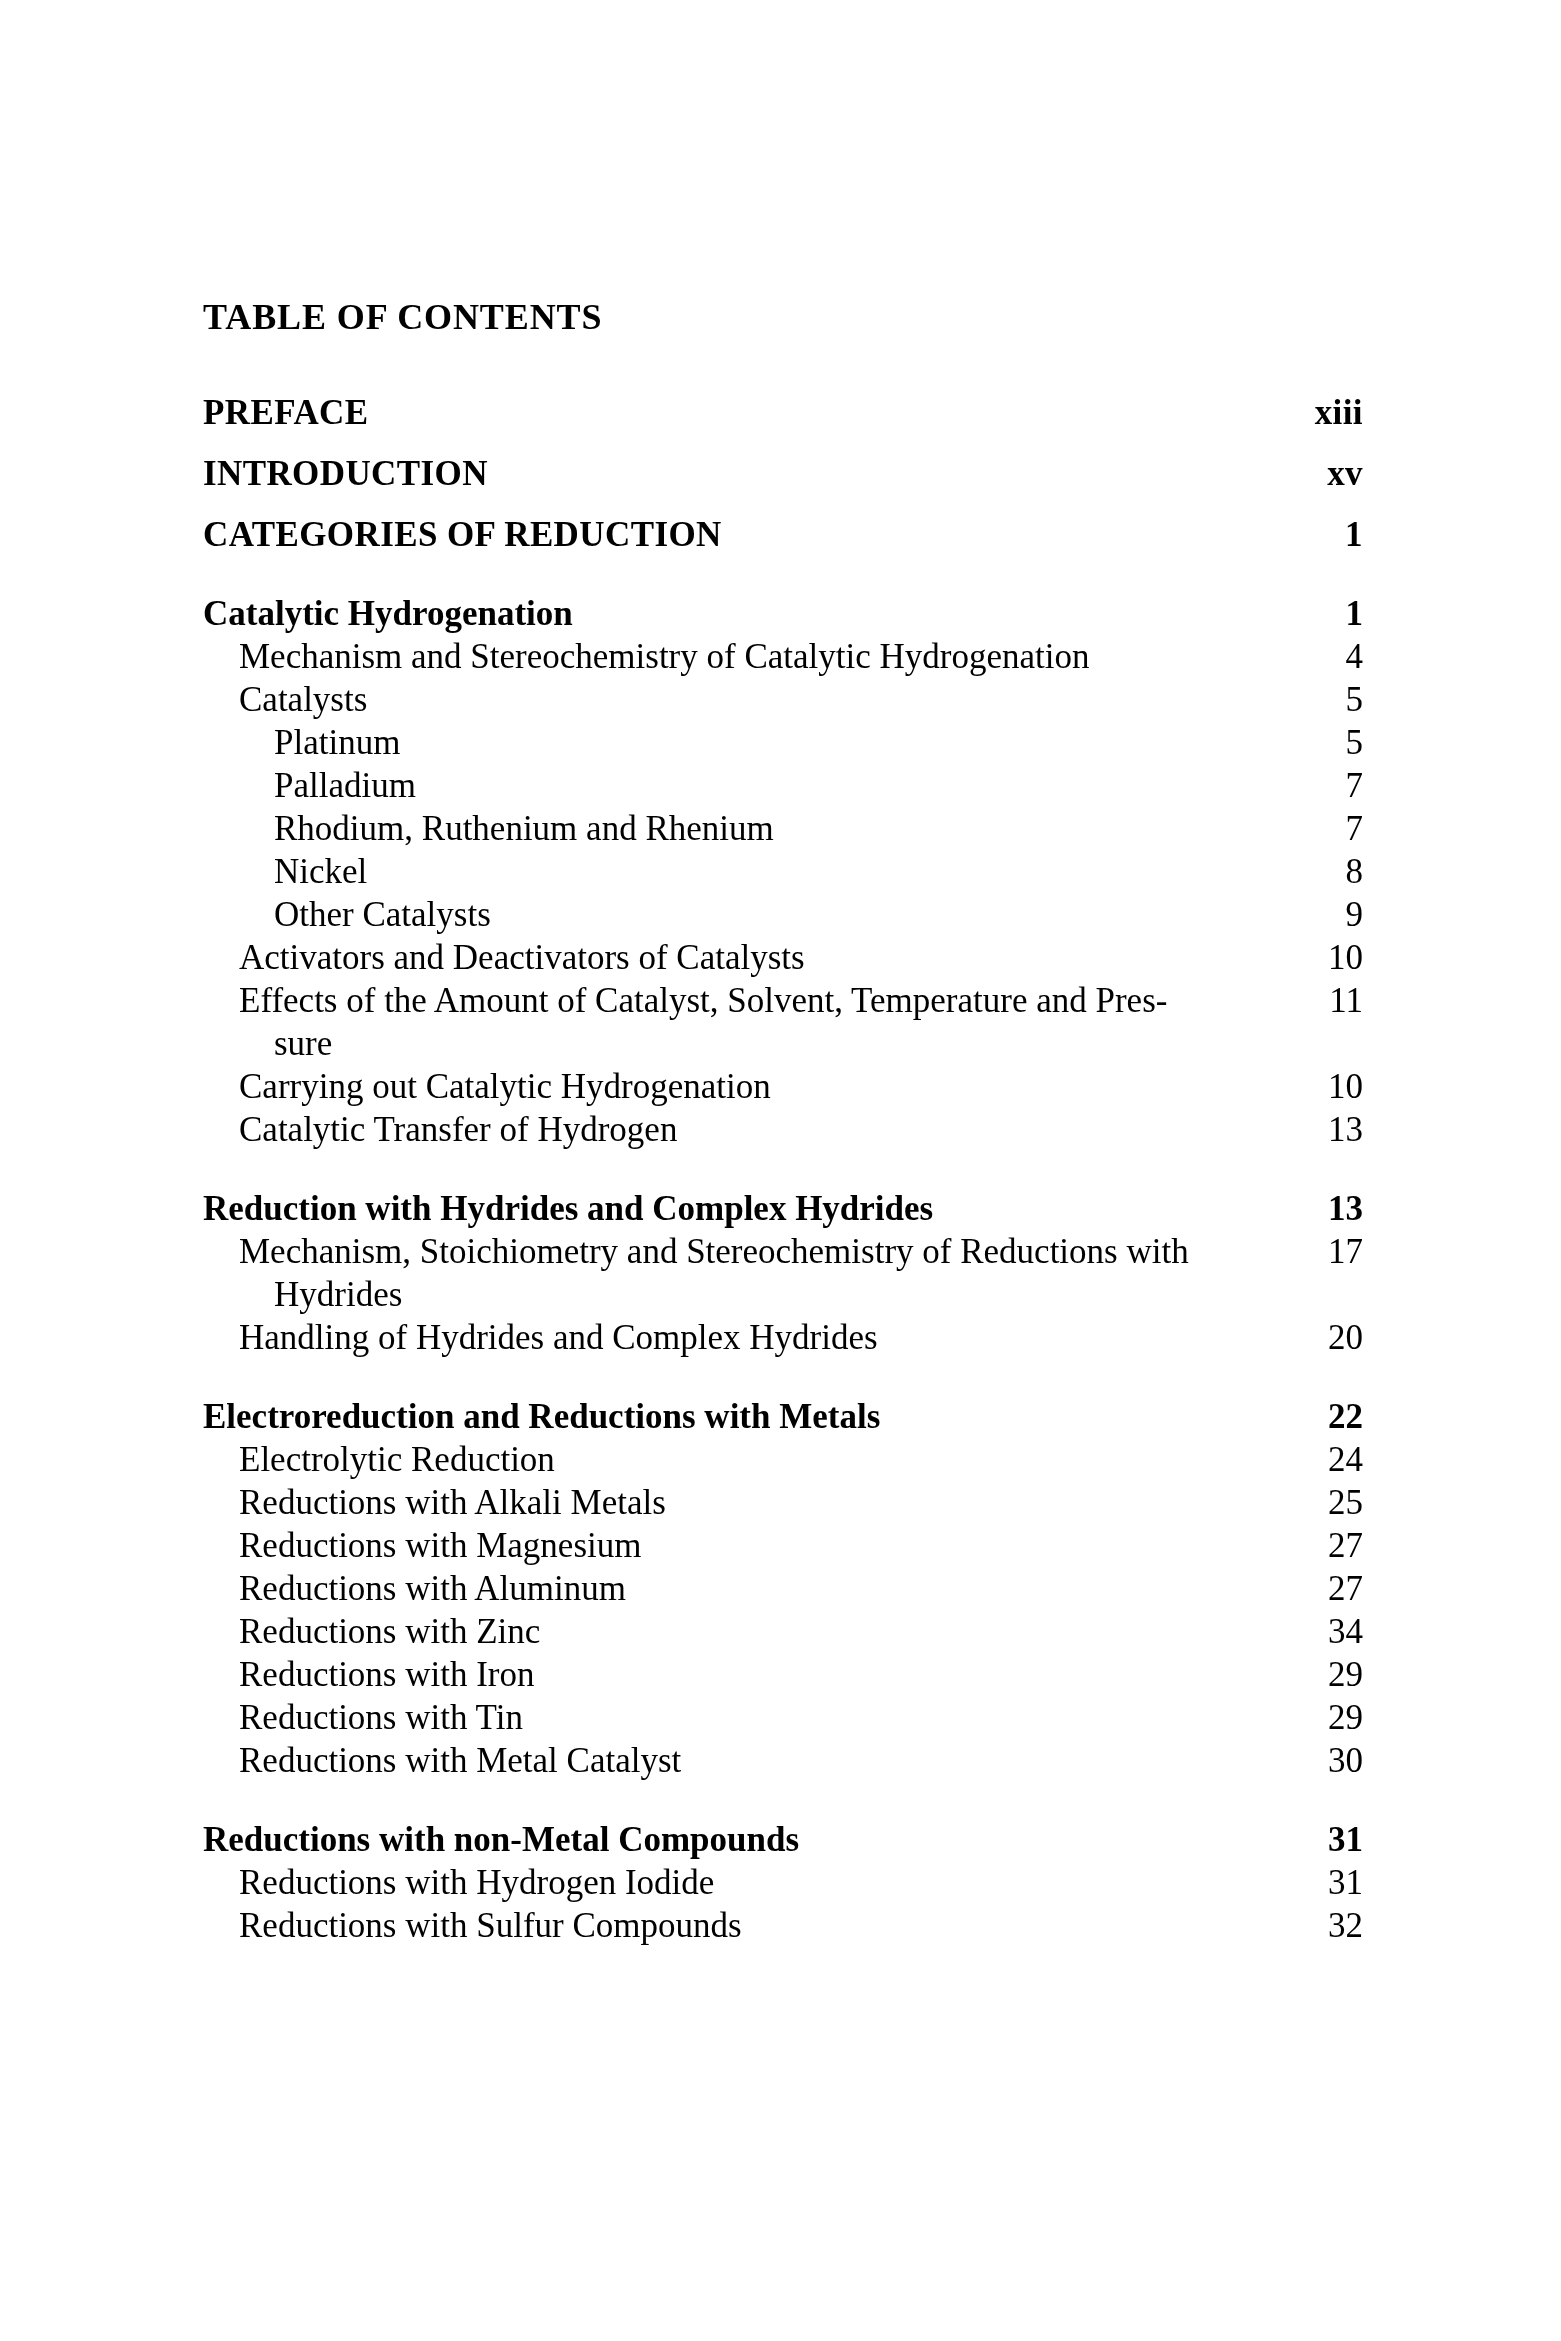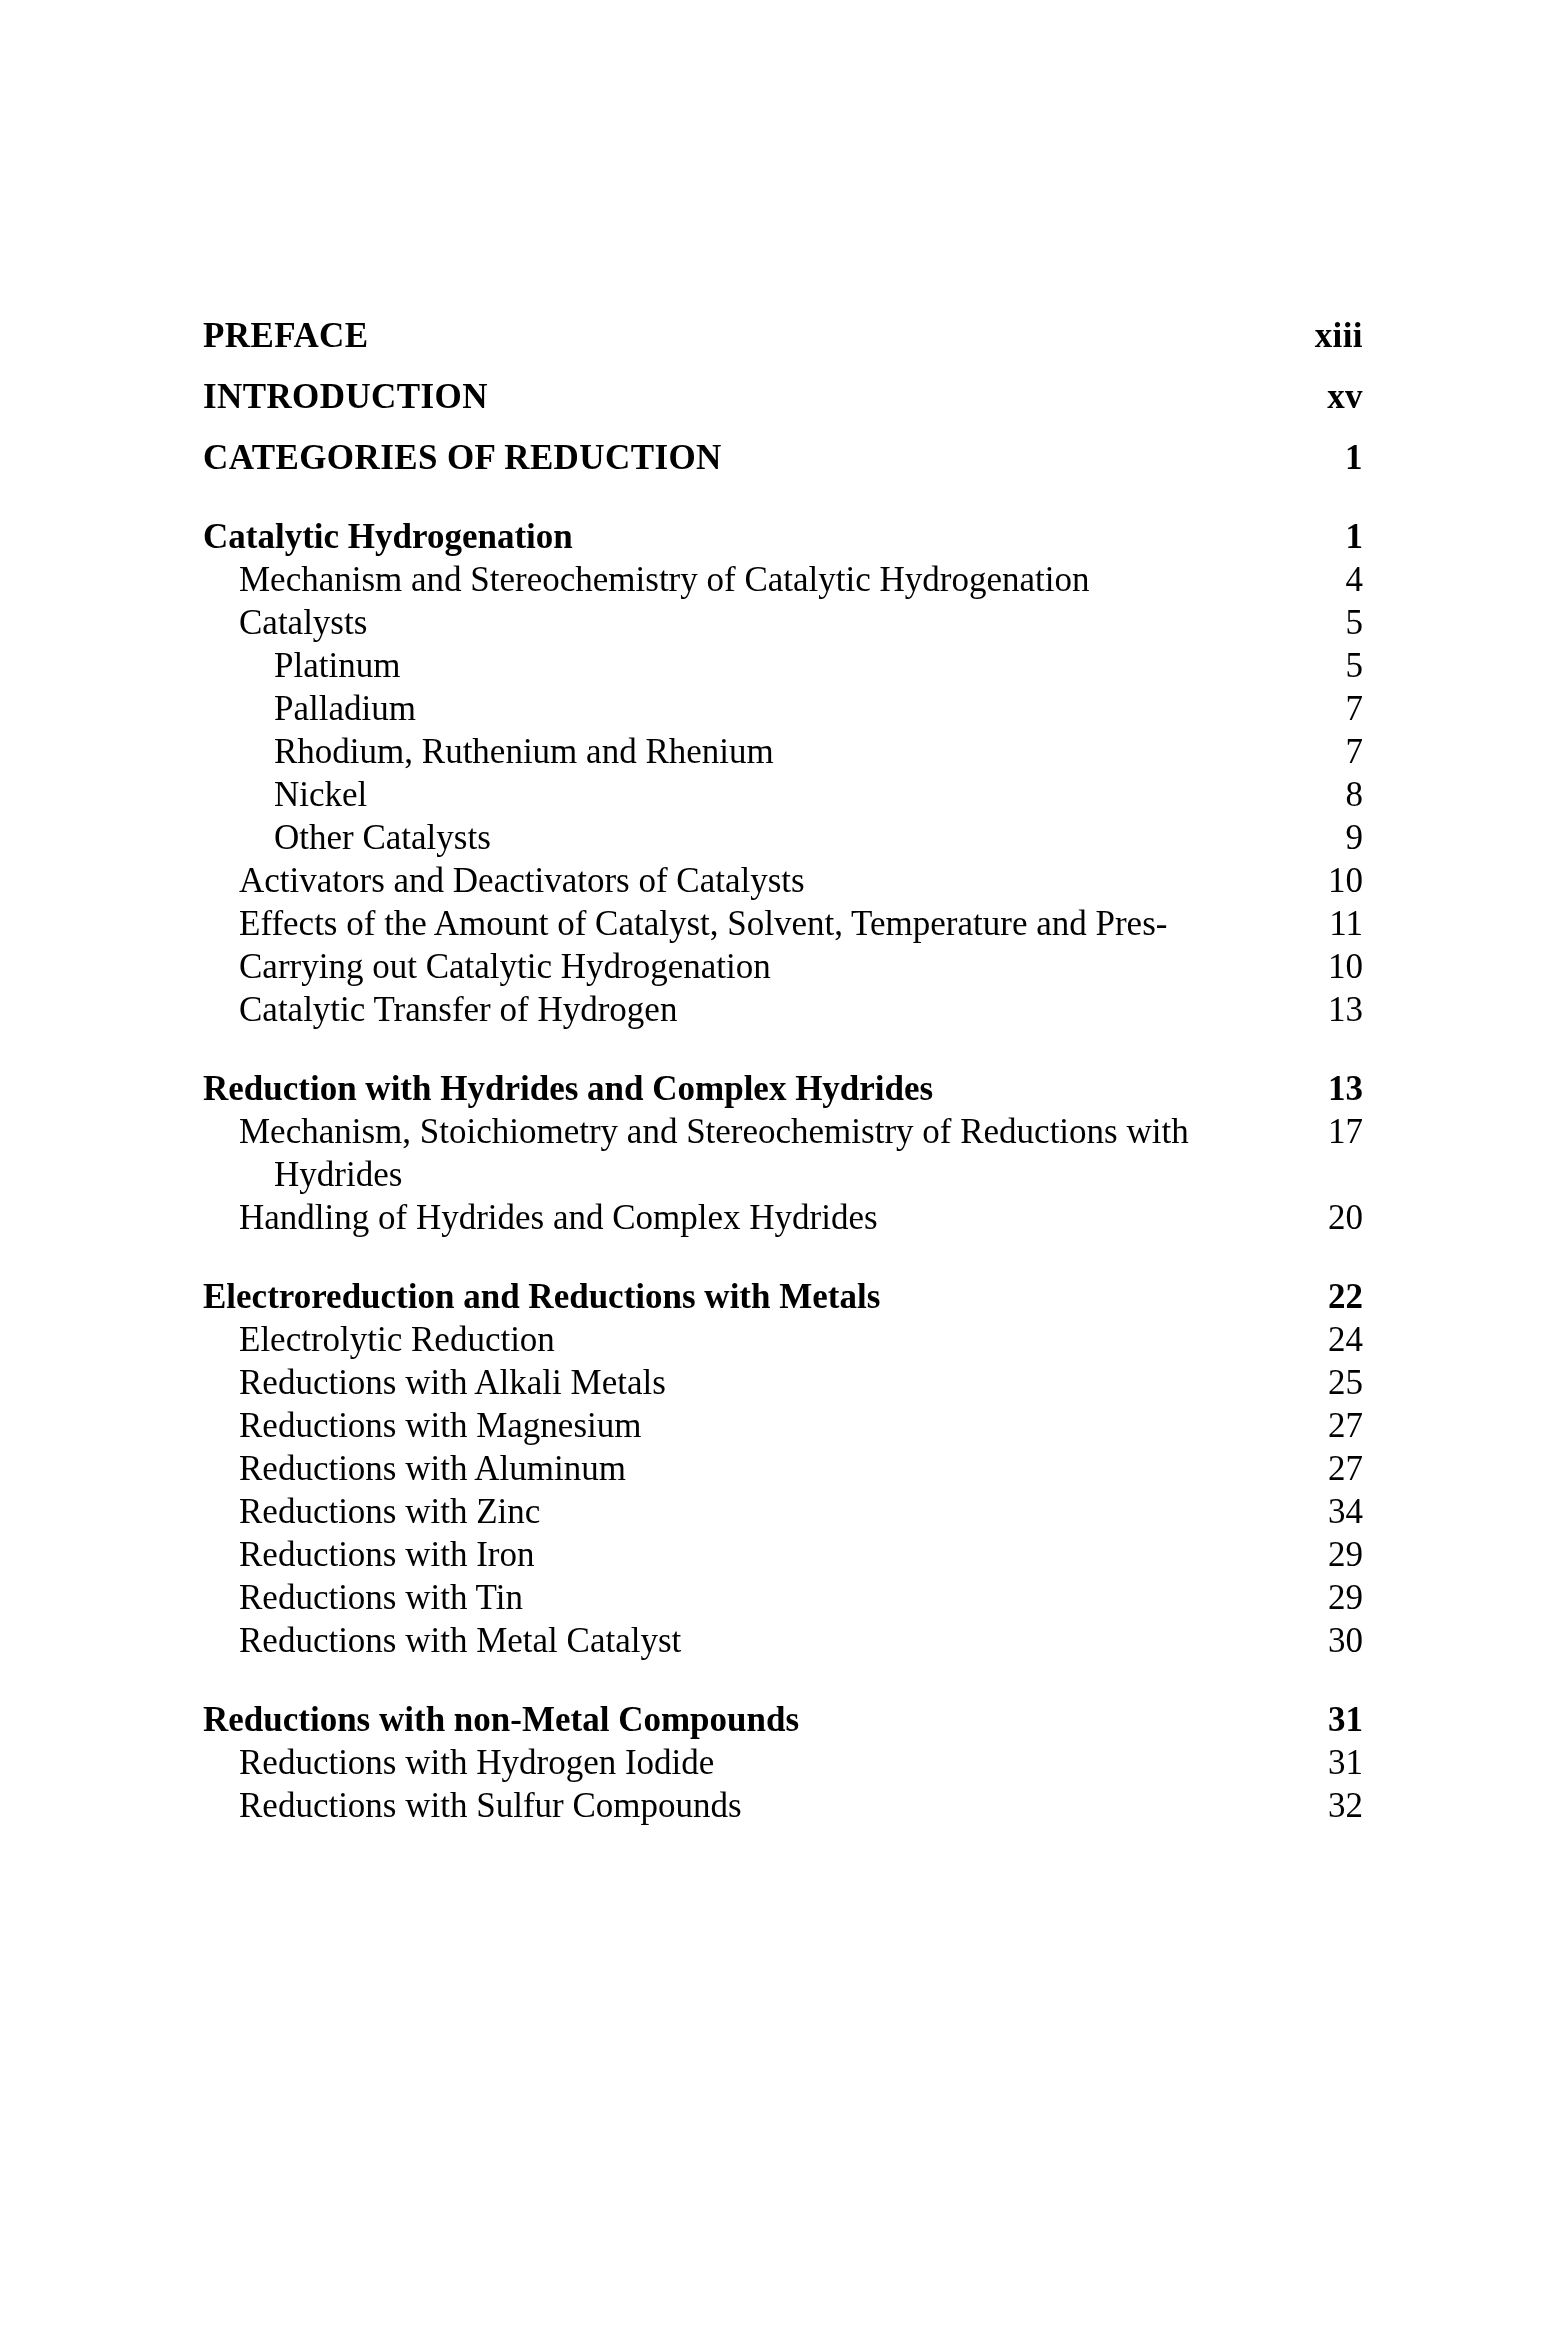--- a/index.html
+++ b/index.html
@@ -64,20 +64,21 @@
   
   .row.sub2 .label { padding-left: 71px; }
   
   .label .line2 { padding-left: 35px; }
 </style>
 </head>
 <body>
 
 <div class="page">
   <div class="content">
+    <h1 class="title">TABLE OF CONTENTS</h1>
     <div class="toc-list">
         <div class="row front">
     <div class="label">
             <div>PREFACE</div>
           </div>
     <div class="num">xiii</div>
   </div>
         <div class="row front">
     <div class="label">
             <div>INTRODUCTION</div>
@@ -140,20 +141,21 @@
   </div>
         <div class="row sub1">
     <div class="label">
             <div>Activators and Deactivators of Catalysts</div>
           </div>
     <div class="num">10</div>
   </div>
         <div class="row sub1">
     <div class="label">
             <div>Effects of the Amount of Catalyst, Solvent, Temperature and Pres-</div>
+            <div class="line2">sure</div>
           </div>
     <div class="num">11</div>
   </div>
         <div class="row sub1">
     <div class="label">
             <div>Carrying out Catalytic Hydrogenation</div>
           </div>
     <div class="num">10</div>
   </div>
         <div class="row sub1">

